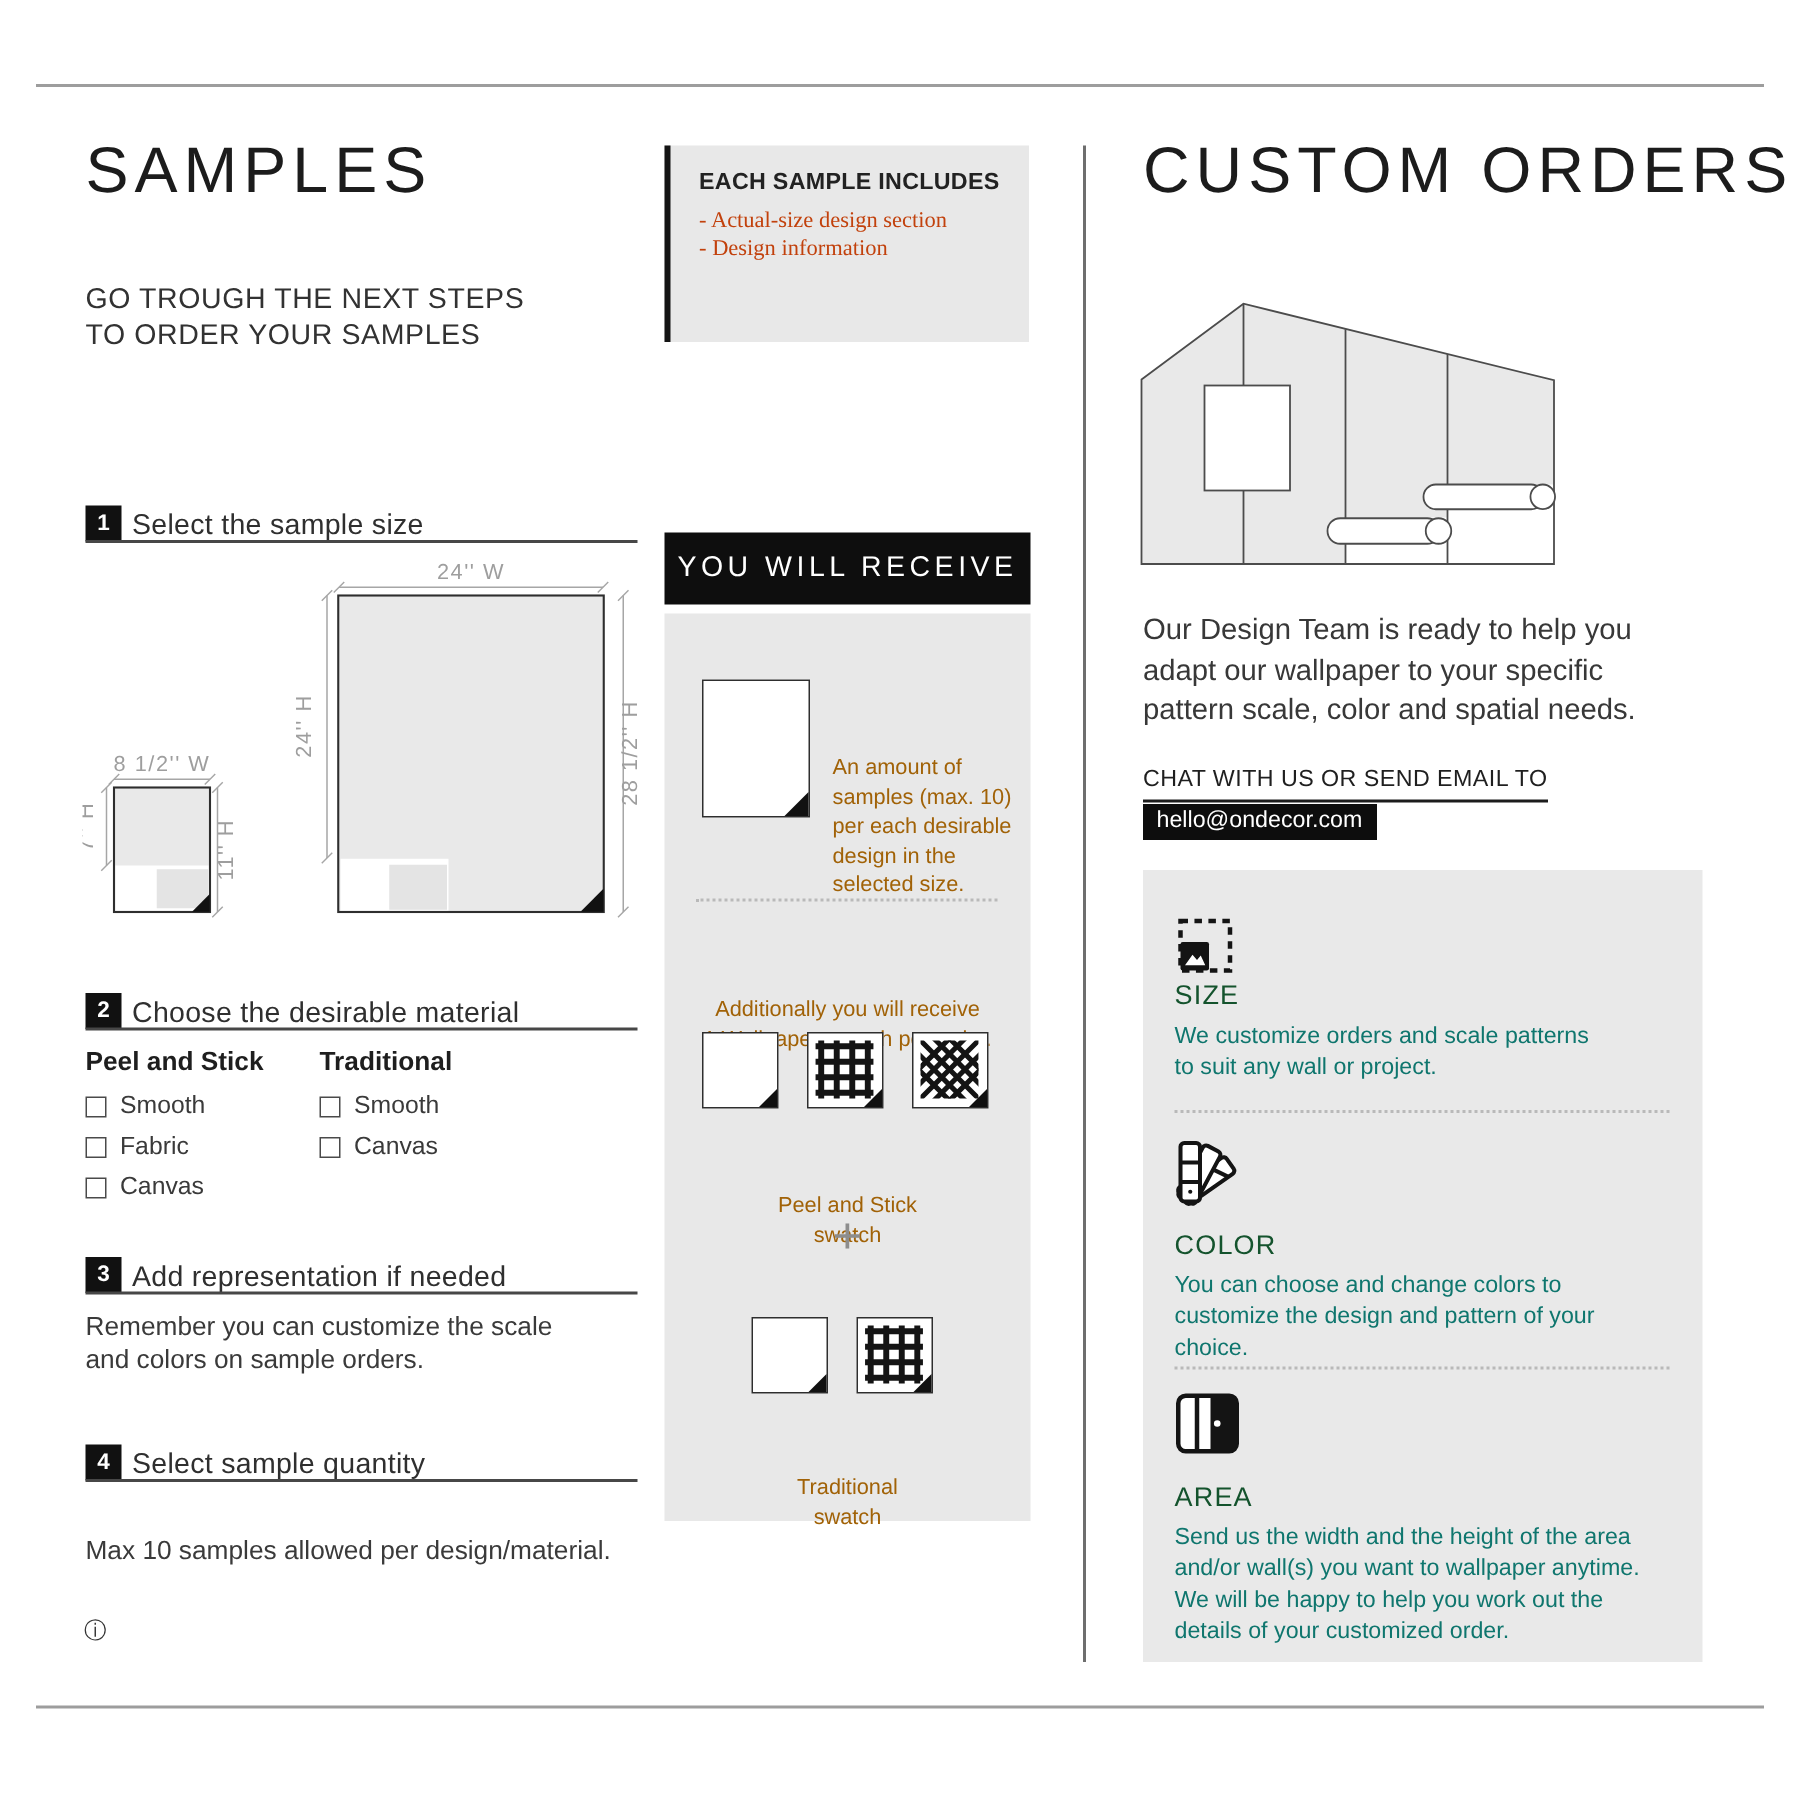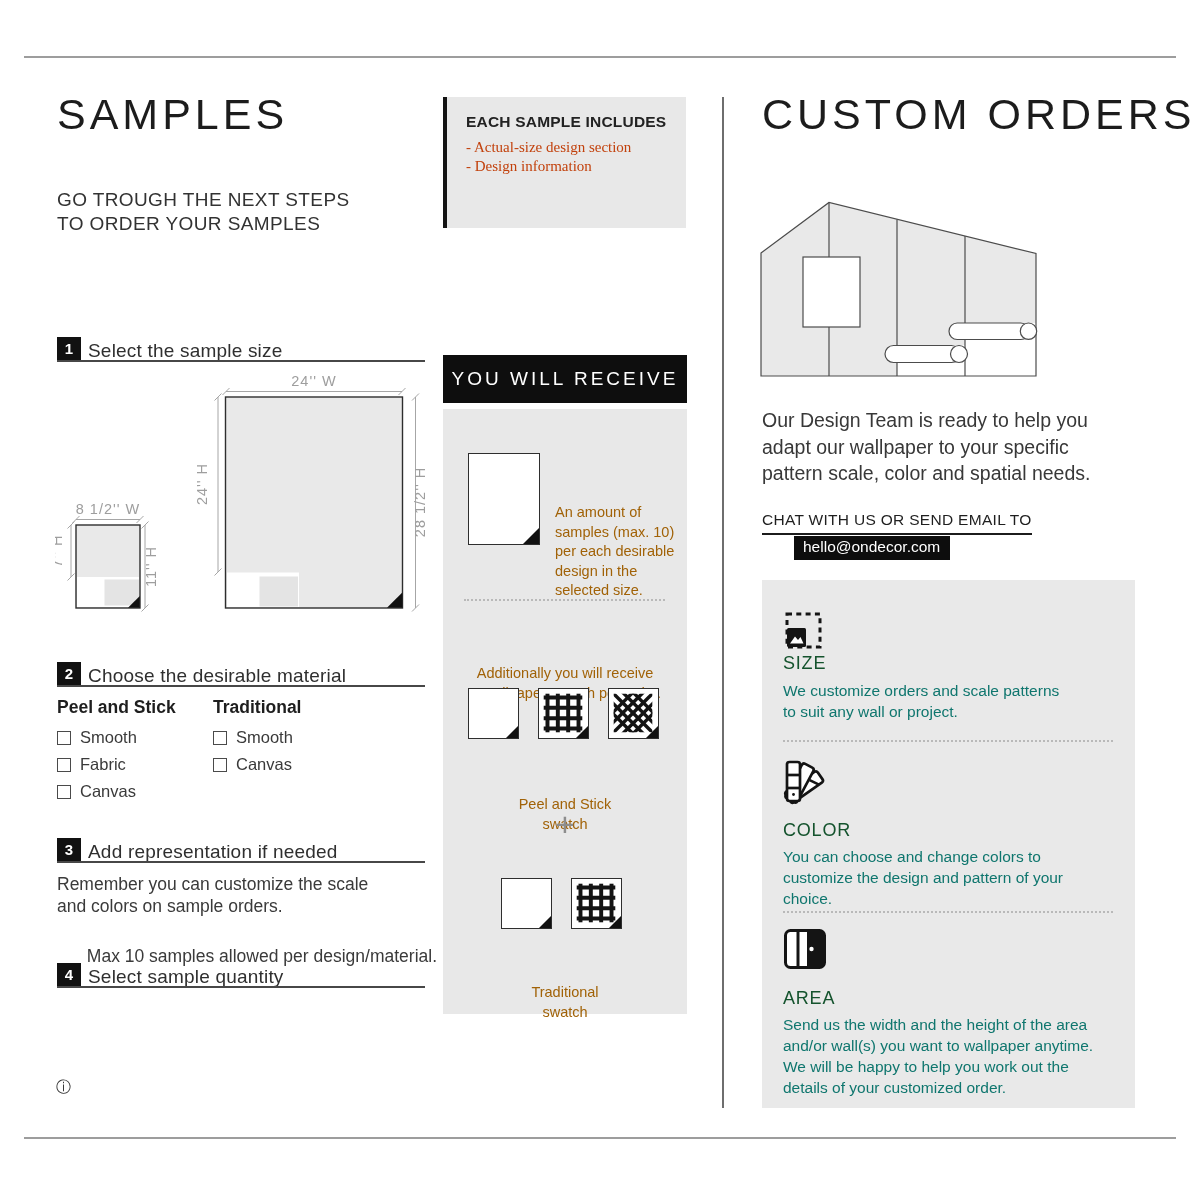--- a/index.html
+++ b/index.html
@@ -29,21 +29,21 @@
   .sheet{position:absolute;background:#fff;border:1.3px solid #2e2e2e;box-sizing:border-box;}
   .sheet::after{content:"";position:absolute;right:0;bottom:0;width:0;height:0;
                 border-bottom:16px solid #111;border-left:16px solid transparent;}
   .swatch{position:absolute;width:51px;height:51px;background:#fff;border:1.3px solid #2e2e2e;box-sizing:border-box;}
   .swatch::after{content:"";position:absolute;right:0;bottom:0;width:0;height:0;
                  border-bottom:12px solid #111;border-left:12px solid transparent;}
   .mid-text{font-size:14.5px;line-height:19.5px;color:#a16207;white-space:pre-line;margin-top:36px;}
   .dotted{position:absolute;border-top:2px dotted #b9b9b9;}
   .chat-label{font-size:15.5px;letter-spacing:.3px;color:#1f1f1f;display:inline-block;
               border-bottom:2px solid #1c1c1c;padding-bottom:4px;}
-  .email-chip{position:absolute;background:#0d0d0d;color:#fff;font-size:15.5px;padding:2px 10px 4px 9px;margin-left:32px;}
+  .email-chip{position:absolute;background:#0d0d0d;color:#fff;font-size:15.5px;padding:2px 10px 4px 9px;}
   .right-panel{position:absolute;left:762px;top:580px;width:373px;height:528px;background:#e9e9e9;}
   .sec-title{position:absolute;font-size:18px;letter-spacing:.8px;color:#14532d;}
   .sec-body{position:absolute;font-size:15.5px;line-height:21px;color:#0f766e;white-space:pre-line;}
   .dim-label{font-family:"Liberation Sans",sans-serif;font-size:14.5px;fill:#9e9e9e;letter-spacing:1px;}
   .dim{stroke:#a6a6a6;stroke-width:1;}
   .srect{fill:#e9e9e9;stroke:#2e2e2e;stroke-width:1.4;}
   .house-line{stroke:#4c4c4c;stroke-width:1.2;fill:none;}
   .footer-note{font-size:13.8px;line-height:16px;letter-spacing:.2px;color:#333;white-space:pre-line;}
   .plus{font-size:34px;font-weight:300;color:#8d8d8d;}
 </style>
@@ -140,21 +140,21 @@
 
   <div class="step-badge" style="left:57px;top:838px;">3</div>
   <div class="step-title" style="left:88px;top:841px;">Add representation if needed</div>
   <div class="step-line" style="top:861px;"></div>
   <div class="abs body-text" style="left:57px;top:873px;width:370px;">Remember you can customize the scale
 and colors on sample orders.</div>
 
   <div class="step-badge" style="left:57px;top:963px;">4</div>
   <div class="step-title" style="left:88px;top:966px;">Select sample quantity</div>
   <div class="step-line" style="top:986px;"></div>
-  <div class="abs body-text" style="left:57px;top:945px;width:380px;text-align:right;">Max 10 samples allowed per design/material.</div>
+  <div class="abs body-text" style="left:57px;top:1022px;width:380px;">Max 10 samples allowed per design/material.</div>
 
   <div class="abs" style="left:56px;top:1078px;font-size:15px;color:#333;">ⓘ</div>
 
   <div class="banner">YOU WILL RECEIVE</div>
 
   <div class="mid-panel">
     <div class="sheet" style="left:25px;top:44px;width:72px;height:92px;"></div>
     <div class="abs mid-text" style="left:112px;top:58px;width:132px;">An amount of
 samples (max. 10)
 per each desirable

